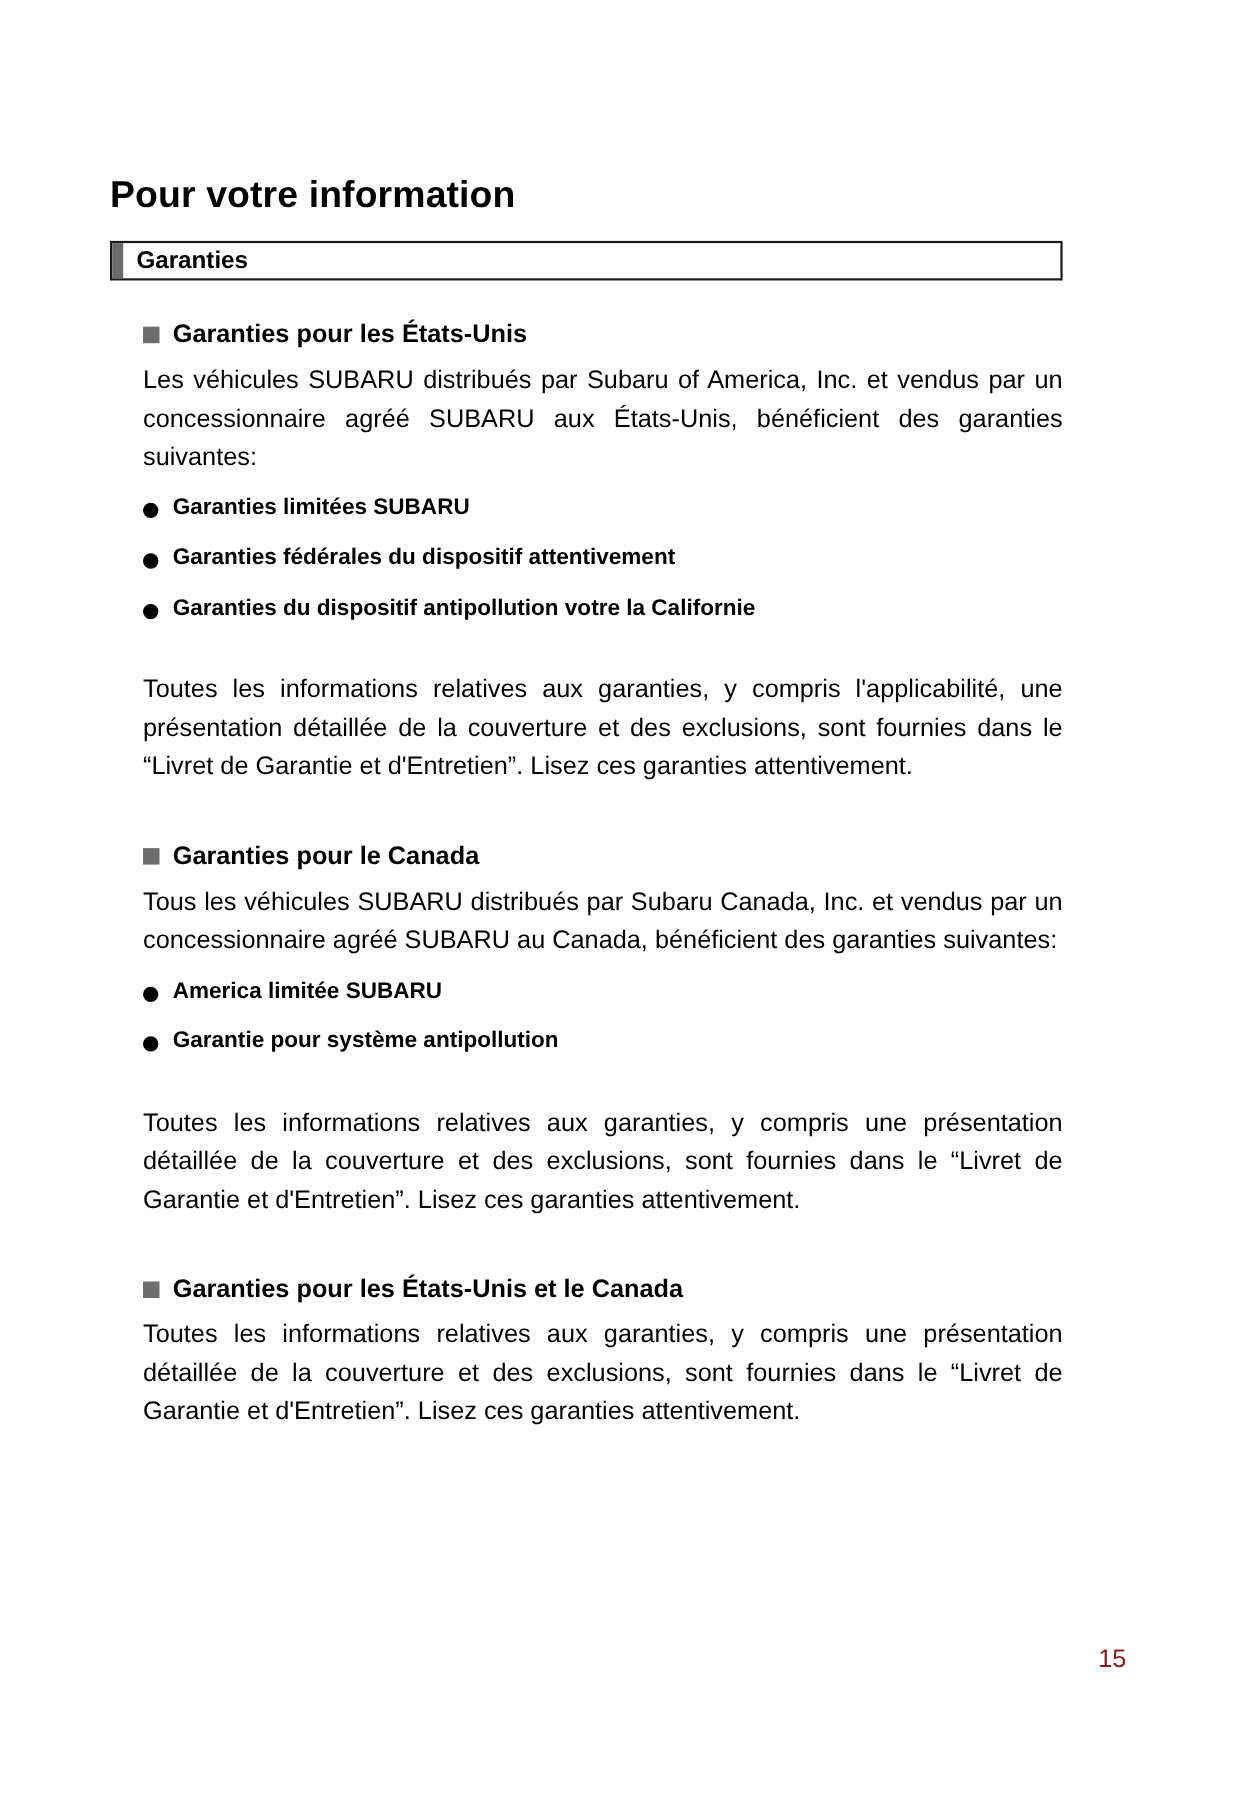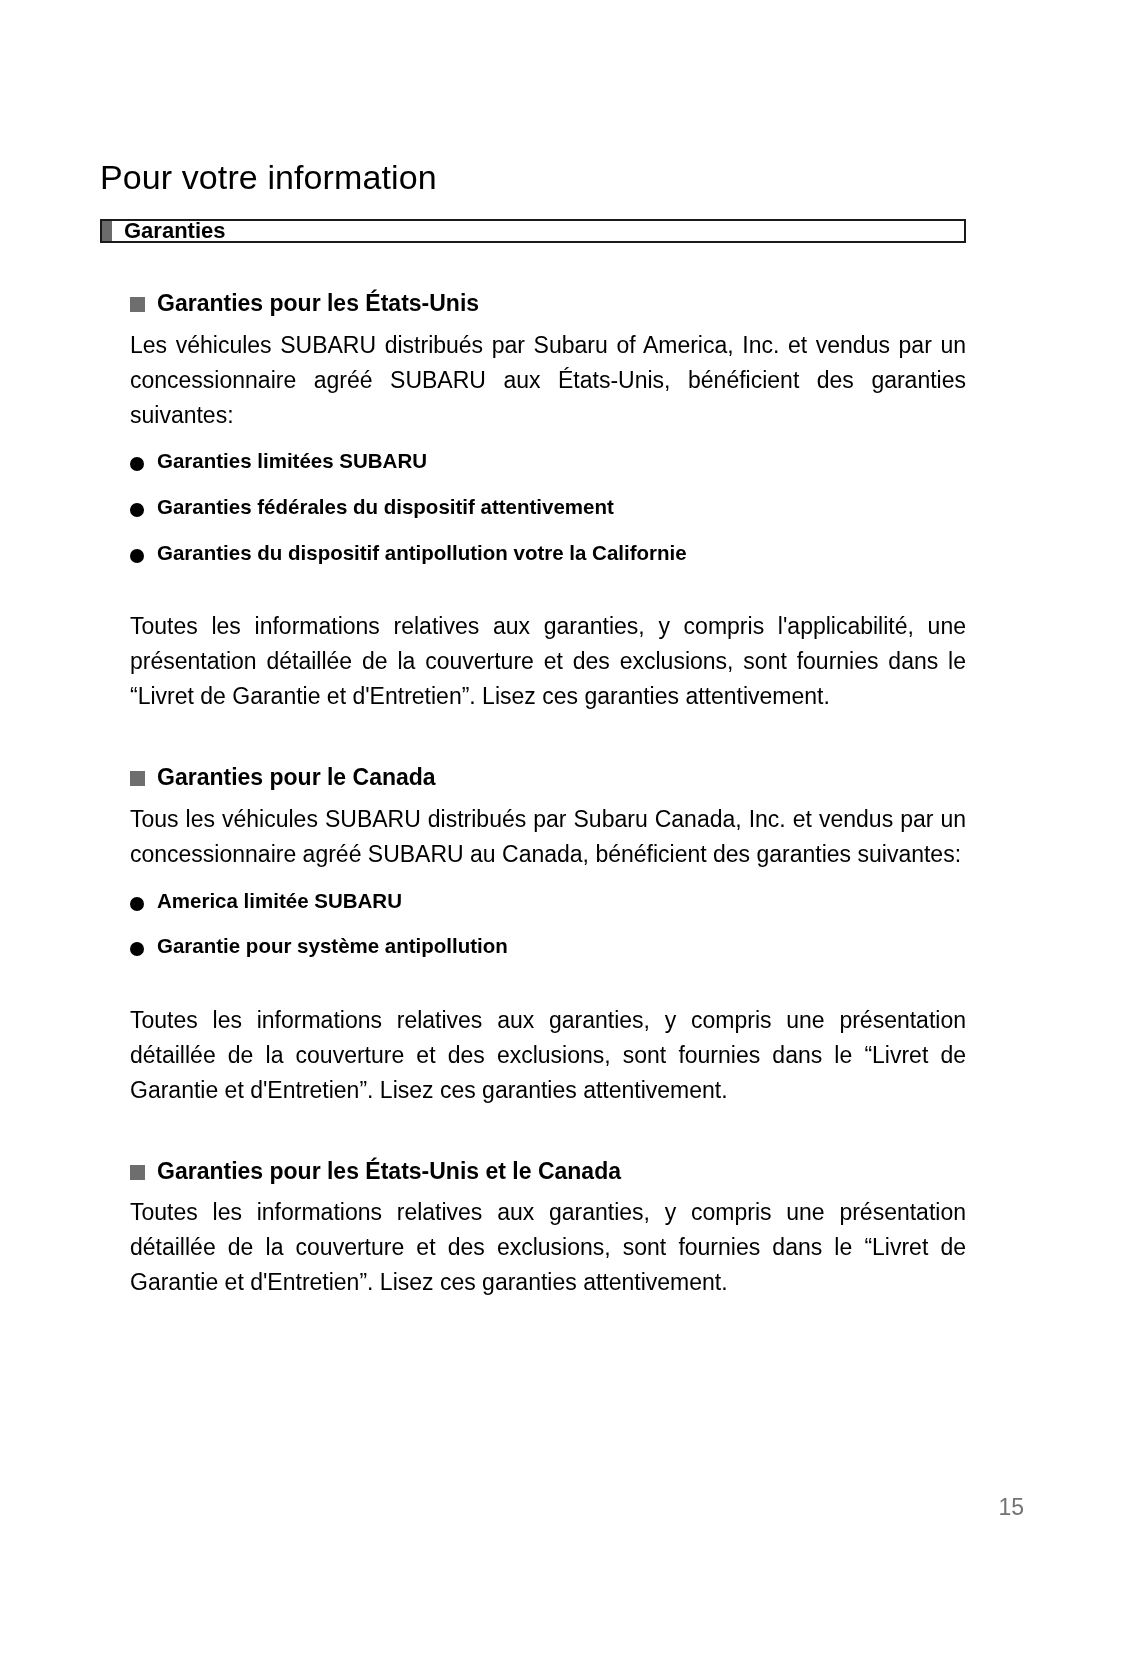--- a/index.html
+++ b/index.html
@@ -26,33 +26,33 @@
     height: 1654px;
     box-sizing: border-box;
   }
 
   
   .page-title {
     position: absolute;
     left: 100px;
     top: 136px;
     font-size: 34px;
-    font-weight: normal;
+    font-weight: bold;
     letter-spacing: 0.1px;
     line-height: 1.1;
     color: #000;
   }
 
   
   .chapter-bar {
     position: absolute;
     left: 100px;
     top: 219px;
     width: 866px;
-    height: 24px;
+    height: 36px;
     border: 2px solid #1a1a1a;
     background: #ffffff;
     box-sizing: border-box;
     display: flex;
     align-items: center;
   }
   .chapter-bar-tab {
     width: 10px;
     height: 100%;
     background: #6b6b6b;
@@ -130,21 +130,21 @@
   .dot-text { flex: 1 1 auto; }
   .gap-md { height: 22px; }
 
   
   .page-number {
     position: absolute;
     right: 118px;
     top: 1496px;
     font-size: 23px;
     line-height: 1;
-    color: #737373;
+    color: #7f1d1d;
   }
 </style>
 </head>
 <body>
 
 <div class="page">
 
   <h1 class="page-title">Pour votre information</h1>
 
   <div class="chapter-bar">

